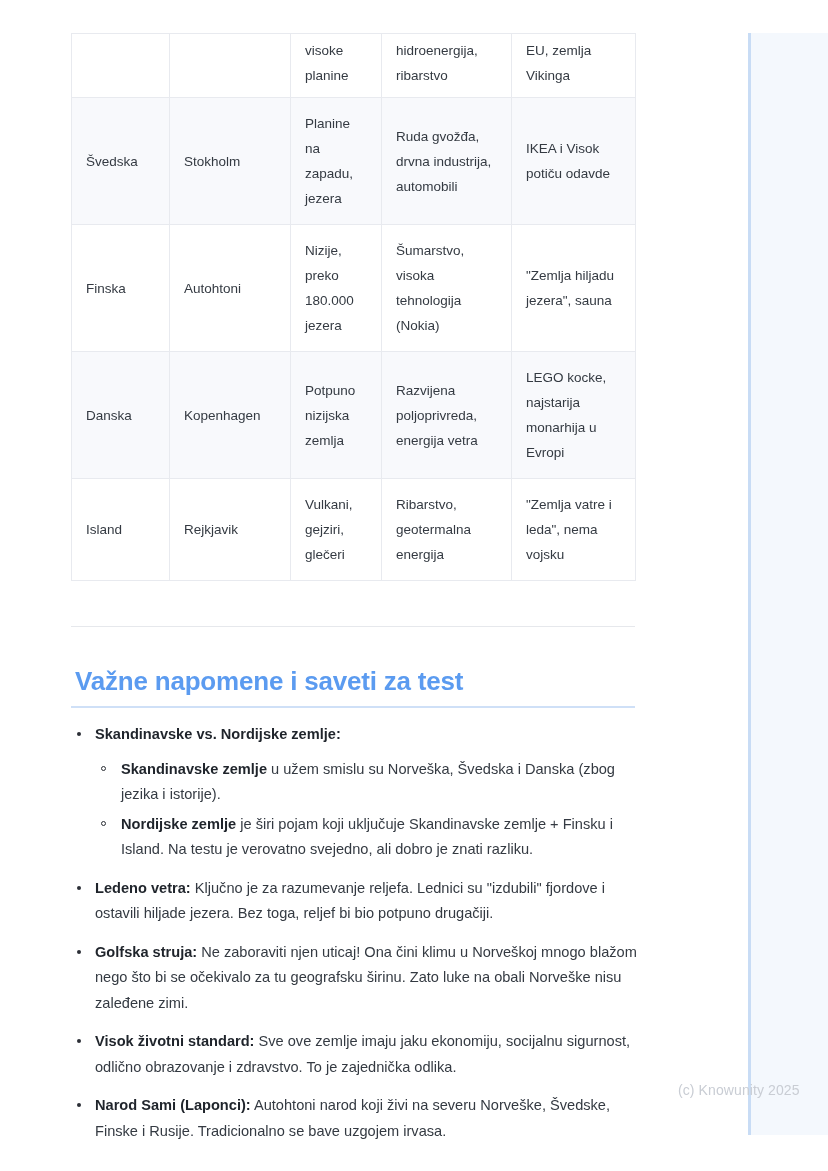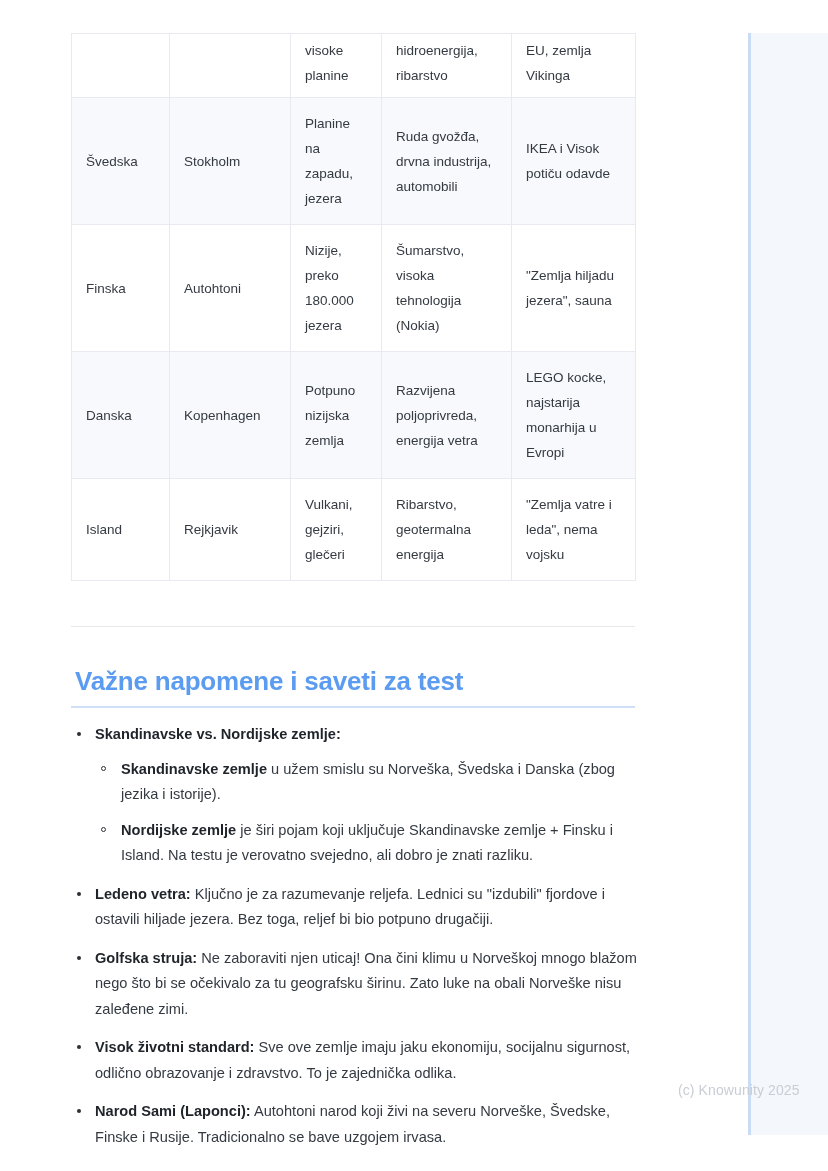--- a/index.html
+++ b/index.html
@@ -158,21 +158,21 @@
     background: #2b2f36;
   }
   ul.lvl2 {
     list-style: none;
     margin: 9px 0 0 0;
     padding: 0;
   }
   ul.lvl2 > li {
     position: relative;
     padding-left: 26px;
-    margin-bottom: 10px;
+    margin-bottom: 4px;
   }
   ul.lvl2 > li:last-child { margin-bottom: 2px; }
   ul.lvl2 > li > .bullet-hollow {
     position: absolute;
     left: 6px;
     top: 9px;
     width: 5px;
     height: 5px;
     border-radius: 50%;
     border: 1px solid #2b2f36;

